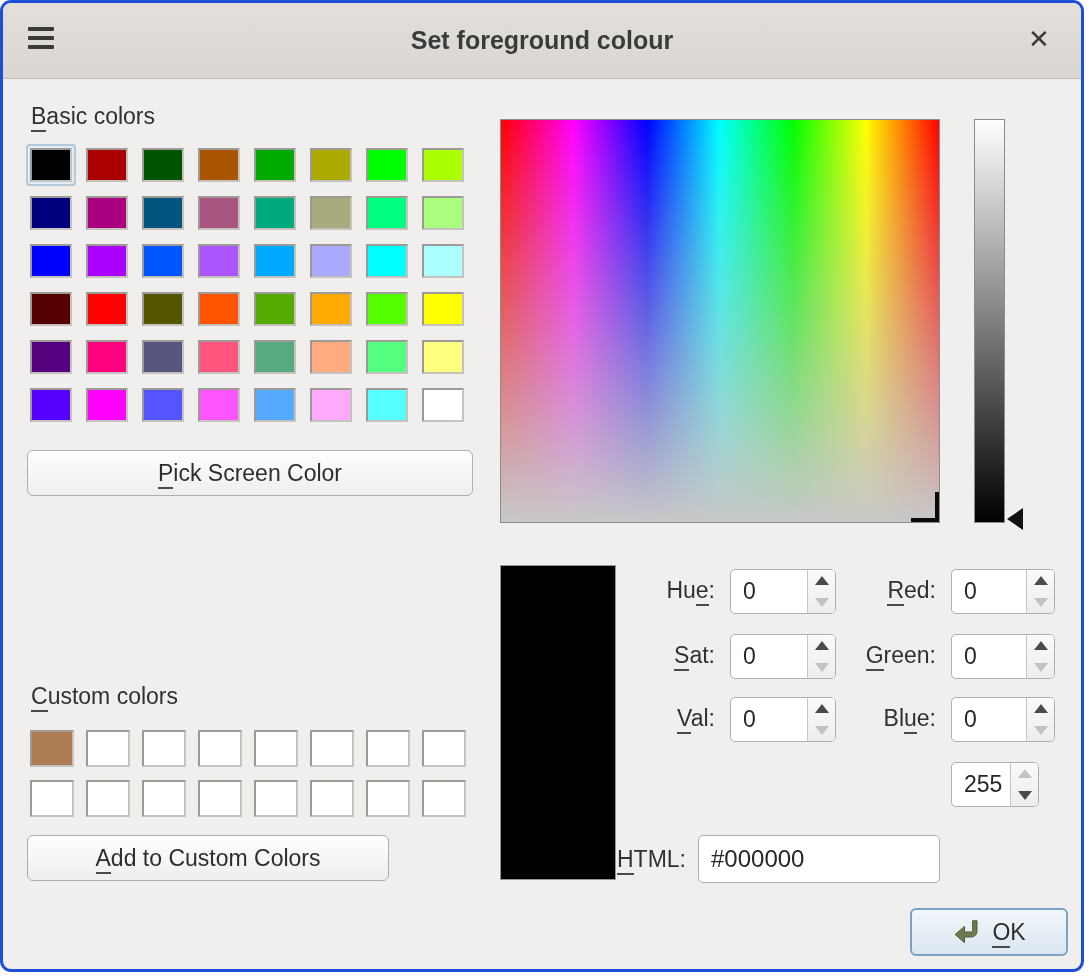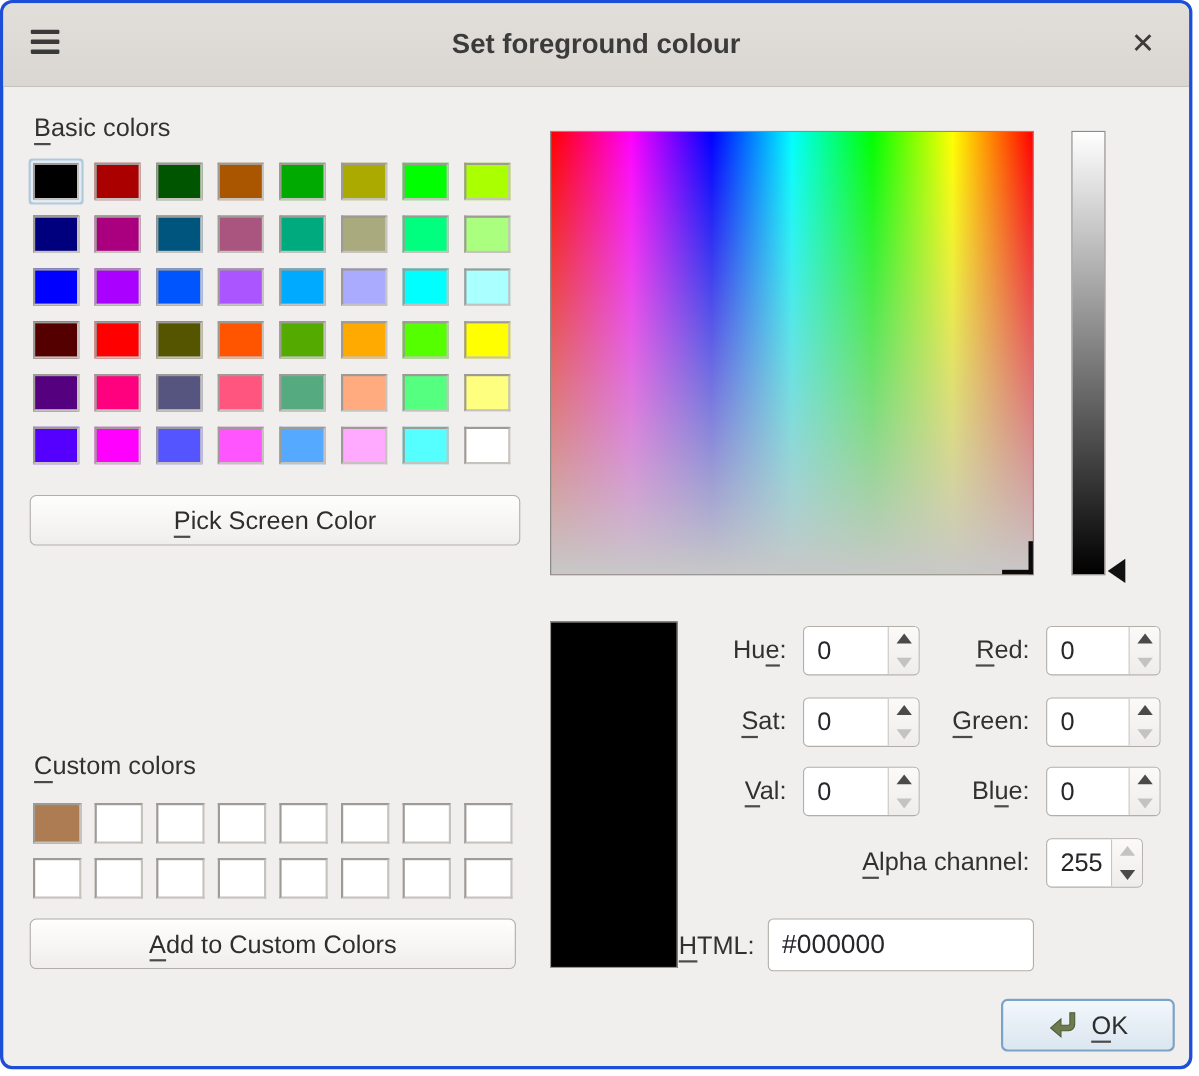--- a/index.html
+++ b/index.html
@@ -148,21 +148,21 @@
       <div class="swatch" style="background: rgb(255, 255, 255);"></div>
       <div class="swatch" style="background: rgb(255, 255, 255);"></div>
       <div class="swatch" style="background: rgb(255, 255, 255);"></div>
       <div class="swatch" style="background: rgb(255, 255, 255);"></div>
       <div class="swatch" style="background: rgb(255, 255, 255);"></div>
       <div class="swatch" style="background: rgb(255, 255, 255);"></div>
       <div class="swatch" style="background: rgb(255, 255, 255);"></div>
       <div class="swatch" style="background: rgb(255, 255, 255);"></div>
     </div>
 
-  <button class="qt-btn" style="left:24px;top:832px;width:442px;height:46px;">
+  <button class="qt-btn" style="left:24px;top:832px;width:362px;height:46px;">
       <span><span class="mn">A</span><span>dd to Custom Colors</span></span>
     </button>
 
   <div class="hs-square" style="background: linear-gradient(rgba(200, 200, 200, 0), rgb(200, 200, 200)), linear-gradient(to right, rgb(255, 0, 0) 0%, rgb(255, 0, 255) 16.67%, rgb(0, 0, 255) 33.33%, rgb(0, 255, 255) 50%, rgb(0, 255, 0) 66.67%, rgb(255, 255, 0) 83.33%, rgb(255, 0, 0) 100%);">
     <div class="hs-cross-v"></div>
     <div class="hs-cross-h"></div>
   </div>
 
   <div class="val-slider" style="background: linear-gradient(rgb(255, 255, 255), rgb(0, 0, 0));"></div>
   <div class="val-arrow"></div>
@@ -240,21 +240,20 @@
     <div class="spin-btns">
         <div class="spin-up">
           <span class="tri-up"></span>
         </div>
         <div class="spin-down disabled">
           <span class="tri-down"></span>
         </div>
       </div>
   </div>
 
-  <div class="spin-label" style="left:640px;top:767px;width:293px;"><span class="mn">A</span><span>lpha channel:</span></div>
   <div class="spinbox" style="left:948px;top:759px;width:88px;padding-left:12px;">
     <div class="spin-value">255</div>
     <div class="spin-btns">
         <div class="spin-up disabled">
           <span class="tri-up"></span>
         </div>
         <div class="spin-down">
           <span class="tri-down"></span>
         </div>
       </div>

